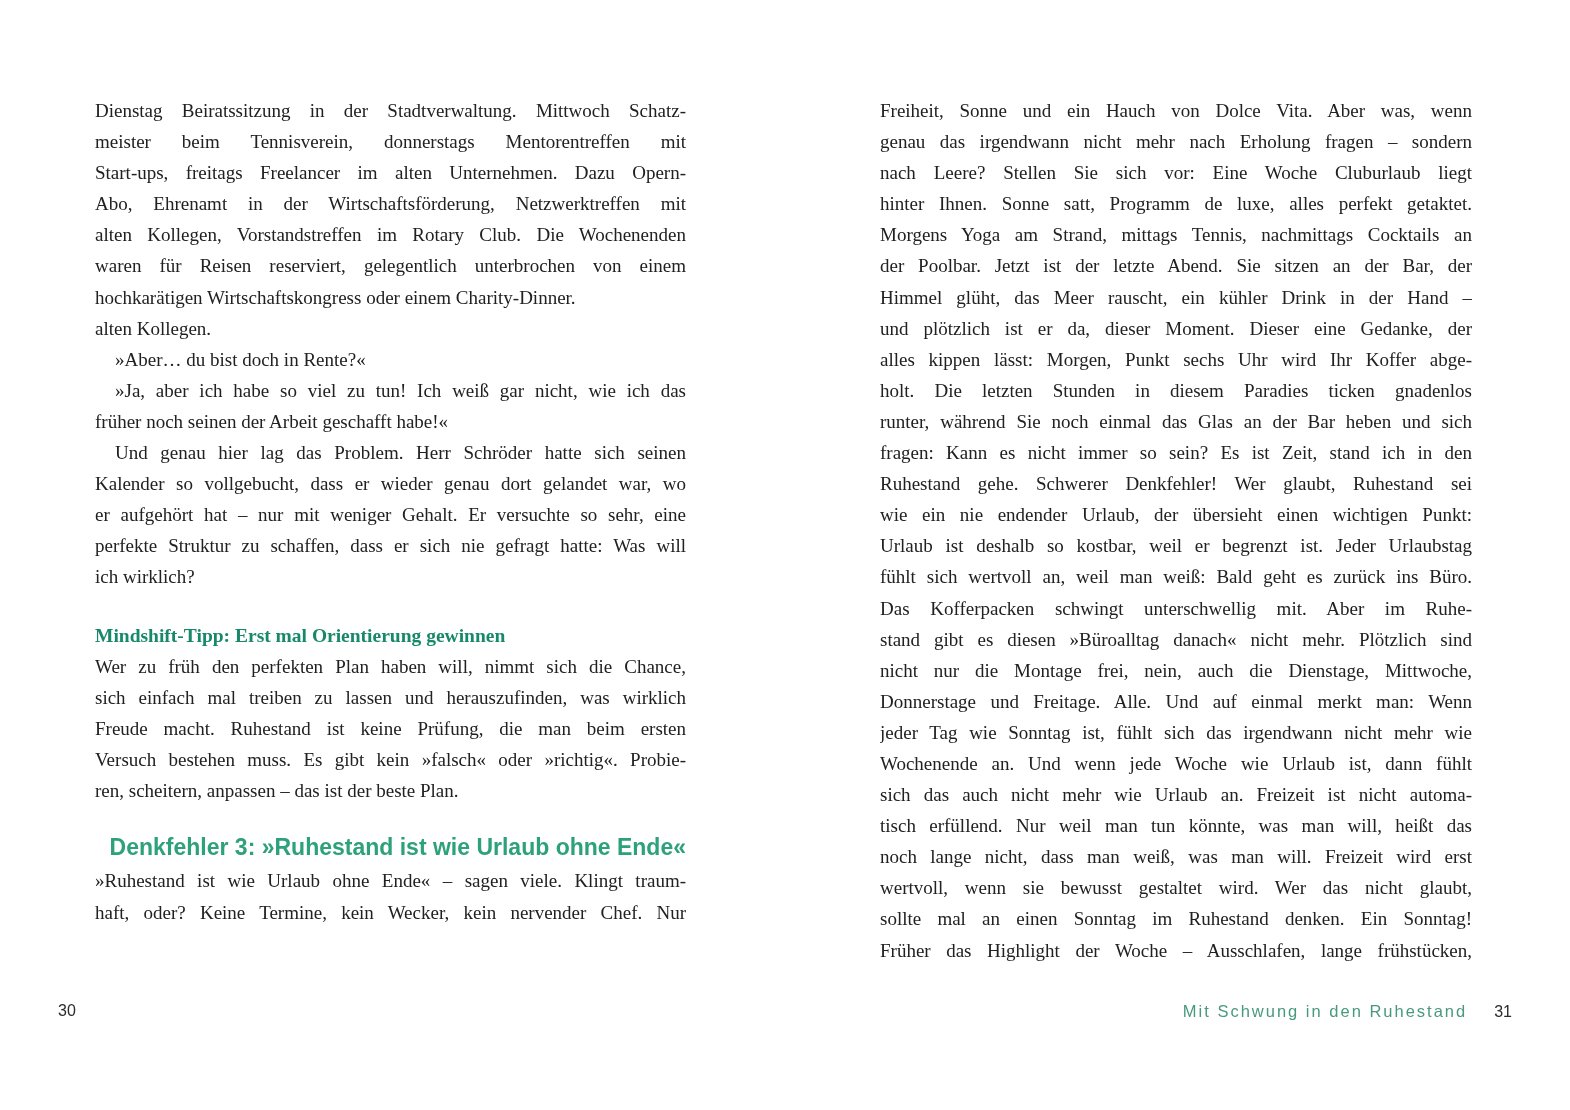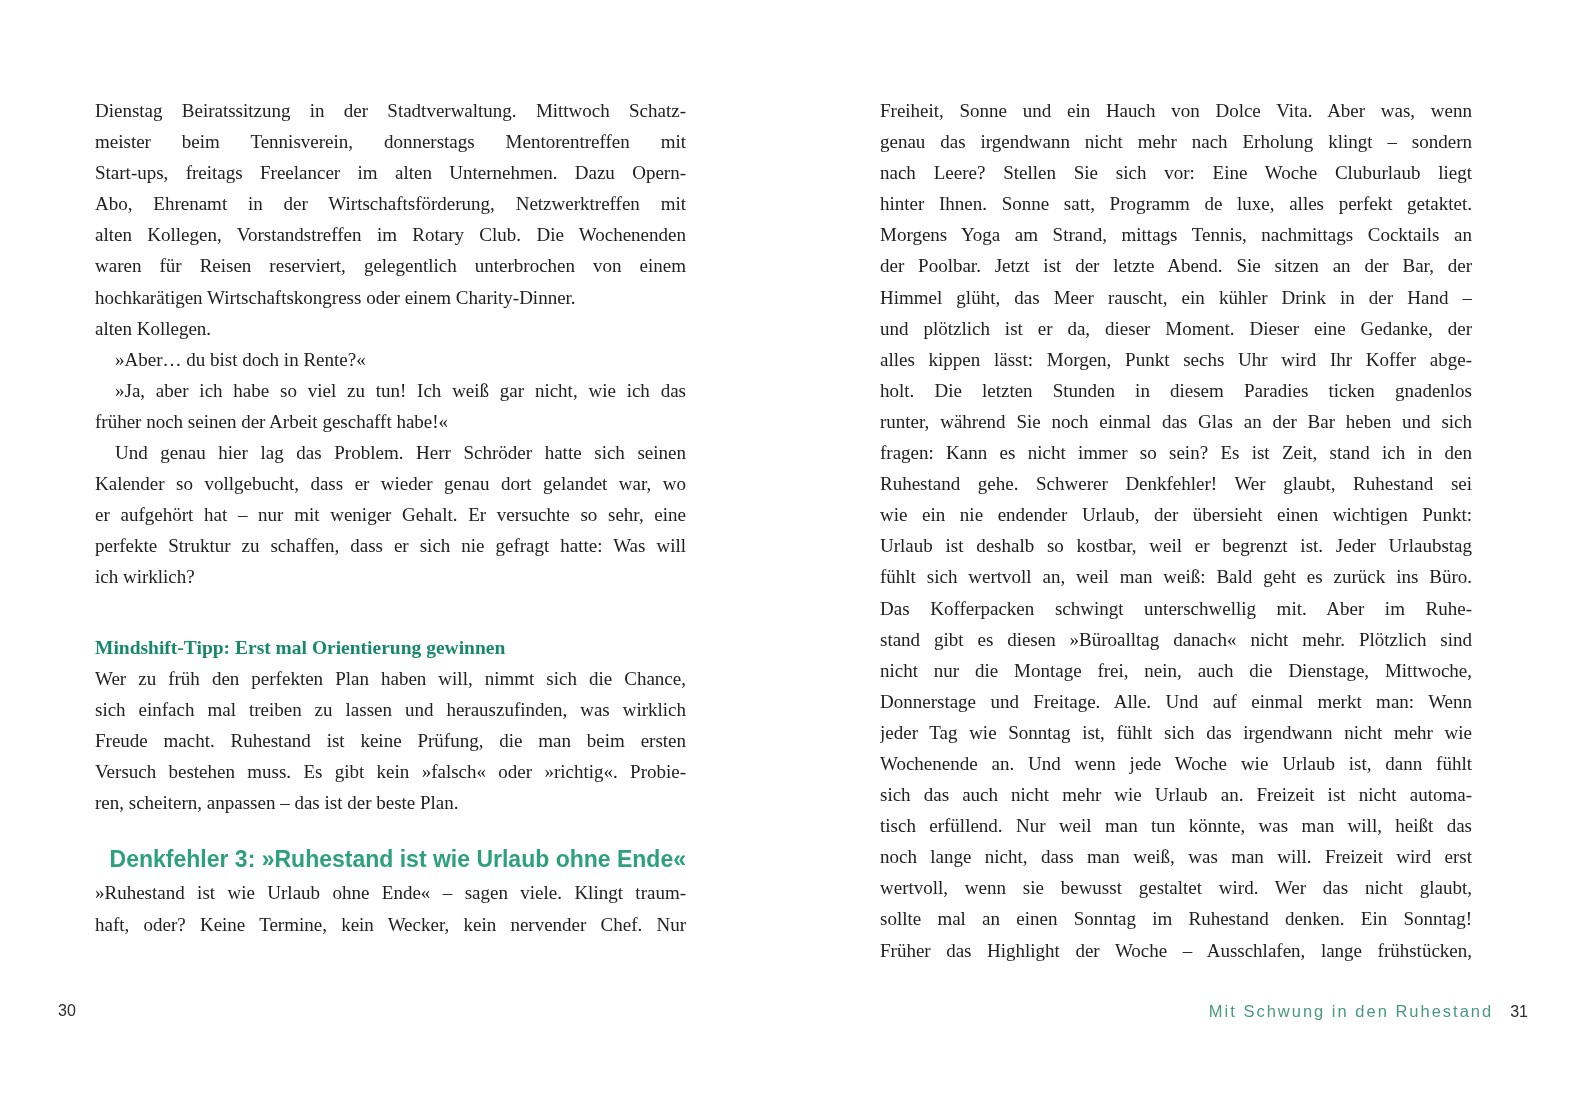--- a/index.html
+++ b/index.html
@@ -25,21 +25,21 @@
     line-height: 31.1px;
     text-align: justify;
     text-align-last: justify;
     overflow: hidden;
     white-space: nowrap;
   }
   .line.just { white-space: normal; }
   .line.no-just { text-align: center; text-align-last: left; }
   .line.indent { text-indent: 20px; }
   .subheading {
-    margin-top: 40px;
+    margin-top: 28px;
     line-height: 30px;
     font-size: 19.5px;
     font-weight: bold;
     color: var(--accent-subheading, #17896a);
   }
   .heading {
     margin-top: 24.5px;
     line-height: 35px;
     font-size: 23px;
     font-weight: 600;
@@ -53,25 +53,25 @@
     color: #2b2b2b;
     line-height: 20px;
   }
   .pagenum.left-num {
     position: absolute;
     left: 58px;
     top: 1001px;
   }
   .footer-right {
     position: absolute;
-    right: 42px;
+    right: 58px;
     top: 1001px;
     display: flex;
     align-items: baseline;
-    gap: 17px;
+    gap: 27px;
   }
   .running-title {
     font-family: "Liberation Sans", "DejaVu Sans", sans-serif;
     font-size: 16.5px;
     letter-spacing: 2px;
     color: var(--footer-green, #48997e);
     line-height: 20px;
   }
 </style>
 </head>
@@ -100,21 +100,21 @@
       <div class="line just">sich einfach mal treiben zu lassen und herauszufinden, was wirklich</div>
       <div class="line just">Freude macht. Ruhestand ist keine Prüfung, die man beim ersten</div>
       <div class="line just">Versuch bestehen muss. Es gibt kein »falsch« oder »richtig«. Probie-</div>
       <div class="line no-just">ren, scheitern, anpassen – das ist der beste Plan.</div>
       <div class="heading">Denkfehler 3: »Ruhestand ist wie Urlaub ohne Ende«</div>
       <div class="line just">»Ruhestand ist wie Urlaub ohne Ende« – sagen viele. Klingt traum-</div>
       <div class="line just">haft, oder? Keine Termine, kein Wecker, kein nervender Chef. Nur</div>
     </div>
   <div class="column right" id="right-col">
       <div class="line just">Freiheit, Sonne und ein Hauch von Dolce Vita. Aber was, wenn</div>
-      <div class="line just">genau das irgendwann nicht mehr nach Erholung klingt – sondern</div>
+      <div class="line just">genau das irgendwann nicht mehr nach Erholung fragen – sondern</div>
       <div class="line just">nach Leere? Stellen Sie sich vor: Eine Woche Cluburlaub liegt</div>
       <div class="line just">hinter Ihnen. Sonne satt, Programm de luxe, alles perfekt getaktet.</div>
       <div class="line just">Morgens Yoga am Strand, mittags Tennis, nachmittags Cocktails an</div>
       <div class="line just">der Poolbar. Jetzt ist der letzte Abend. Sie sitzen an der Bar, der</div>
       <div class="line just">Himmel glüht, das Meer rauscht, ein kühler Drink in der Hand –</div>
       <div class="line just">und plötzlich ist er da, dieser Moment. Dieser eine Gedanke, der</div>
       <div class="line just">alles kippen lässt: Morgen, Punkt sechs Uhr wird Ihr Koffer abge-</div>
       <div class="line just">holt. Die letzten Stunden in diesem Paradies ticken gnadenlos</div>
       <div class="line just">runter, während Sie noch einmal das Glas an der Bar heben und sich</div>
       <div class="line just">fragen: Kann es nicht immer so sein? Es ist Zeit, stand ich in den</div>

